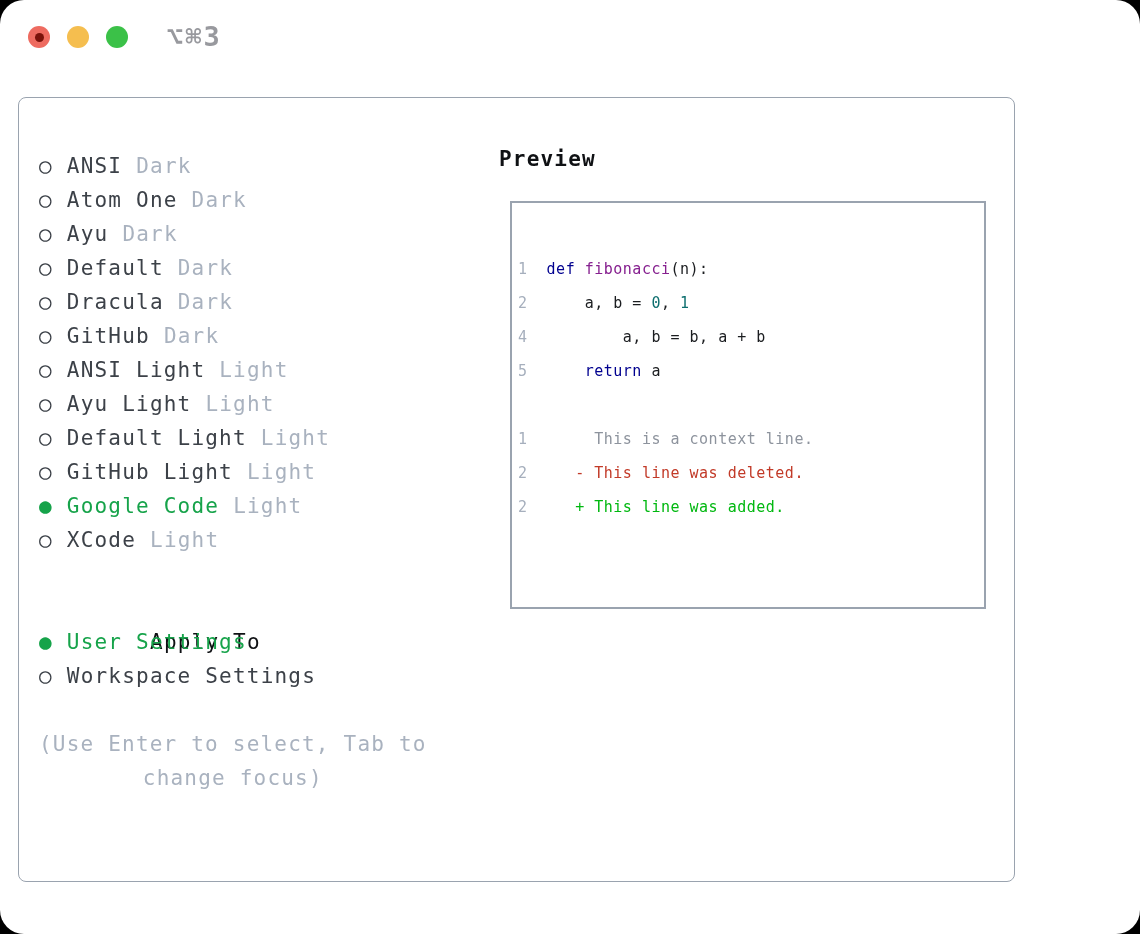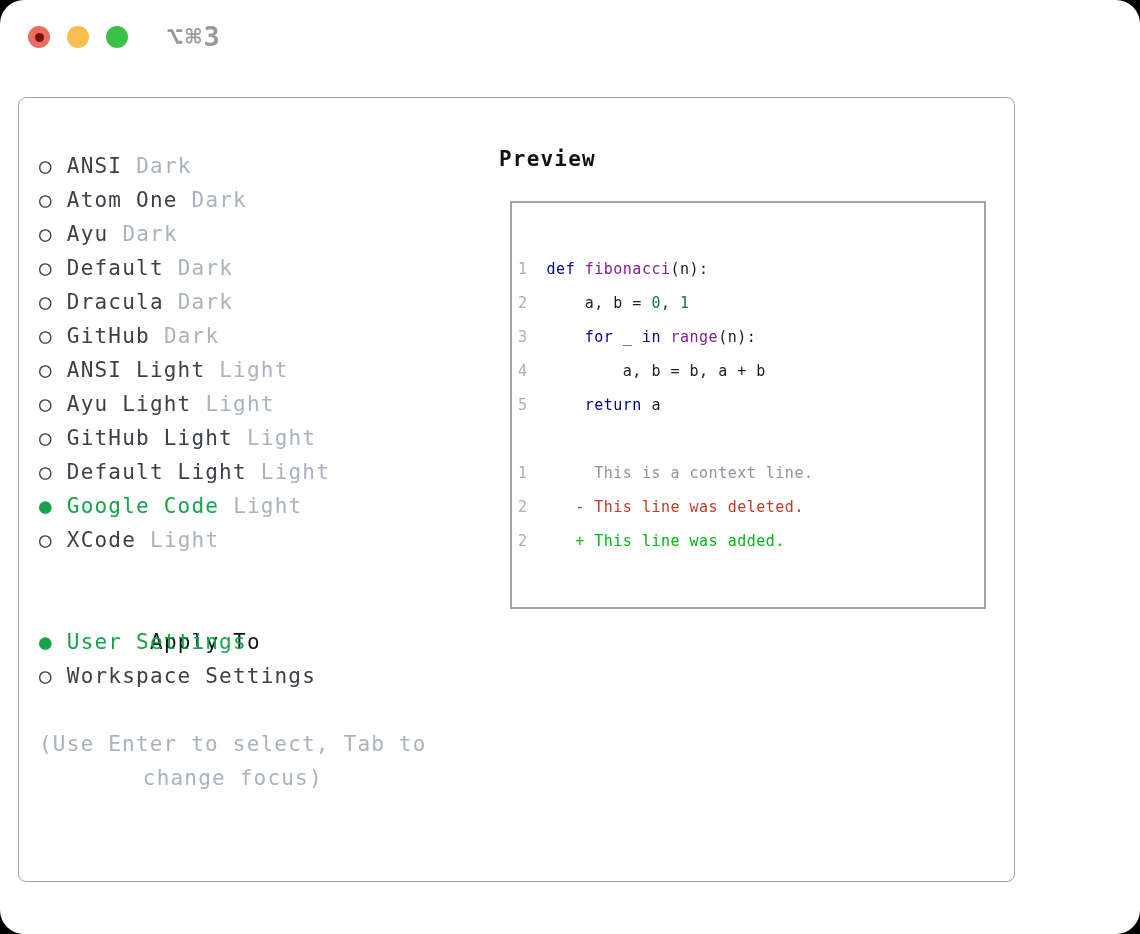--- a/index.html
+++ b/index.html
@@ -63,22 +63,22 @@
   <div class="left">
     <div>
         <div class="row"><span class="marker">○</span><span class="name">ANSI</span><span class="variant">Dark</span></div>
         <div class="row"><span class="marker">○</span><span class="name">Atom One</span><span class="variant">Dark</span></div>
         <div class="row"><span class="marker">○</span><span class="name">Ayu</span><span class="variant">Dark</span></div>
         <div class="row"><span class="marker">○</span><span class="name">Default</span><span class="variant">Dark</span></div>
         <div class="row"><span class="marker">○</span><span class="name">Dracula</span><span class="variant">Dark</span></div>
         <div class="row"><span class="marker">○</span><span class="name">GitHub</span><span class="variant">Dark</span></div>
         <div class="row"><span class="marker">○</span><span class="name">ANSI Light</span><span class="variant">Light</span></div>
         <div class="row"><span class="marker">○</span><span class="name">Ayu Light</span><span class="variant">Light</span></div>
+        <div class="row"><span class="marker">○</span><span class="name">Default Light</span><span class="variant">Light</span></div>
         <div class="row"><span class="marker">○</span><span class="name">GitHub Light</span><span class="variant">Light</span></div>
-        <div class="row"><span class="marker">○</span><span class="name">Default Light</span><span class="variant">Light</span></div>
         <div class="row"><span class="marker sel">●</span><span class="name sel">Google Code</span><span class="variant">Light</span></div>
         <div class="row"><span class="marker">○</span><span class="name">XCode</span><span class="variant">Light</span></div>
       </div>
     <div class="row"></div>
     <div class="row apply-label">
       <span>Apply To</span>
     </div>
     <div>
         <div class="row"><span class="marker sel">●</span><span class="name sel">User Settings</span></div>
         <div class="row"><span class="marker">○</span><span class="name">Workspace Settings</span></div>
@@ -87,21 +87,20 @@
     <div class="row hint">(Use Enter to select, Tab to</div>
     <div class="row hint">change focus)</div>
   </div>
 
   <div class="preview-title row">Preview</div>
   <div class="preview-box">
     <div>
         <div class="cline"><span class="ln"> </span></div>
         <div class="cline"><span class="ln">1</span><span class="c-pl">  </span><span class="c-kw">def</span><span class="c-pl"> </span><span class="c-fn">fibonacci</span><span class="c-pl">(n):</span></div>
         <div class="cline"><span class="ln">2</span><span class="c-pl">      a, b = </span><span class="c-lit">0</span><span class="c-pl">, </span><span class="c-lit">1</span></div>
-        <div class="cline"><span class="ln">3</span><span class="c-pl">      </span><span class="c-kw">for</span><span class="c-pl"> _ </span><span class="c-kw">in</span><span class="c-pl"> </span><span class="c-fn">range</span><span class="c-pl">(n):</span></div>
         <div class="cline"><span class="ln">4</span><span class="c-pl">          a, b = b, a + b</span></div>
         <div class="cline"><span class="ln">5</span><span class="c-pl">      </span><span class="c-kw">return</span><span class="c-pl"> a</span></div>
         <div class="cline"><span class="ln"> </span></div>
         <div class="cline"><span class="ln">1</span><span class="c-ctx">       This is a context line.</span></div>
         <div class="cline"><span class="ln">2</span><span class="c-del">     - This line was deleted.</span></div>
         <div class="cline"><span class="ln">2</span><span class="c-add">     + This line was added.</span></div>
         <div class="cline"><span class="ln"> </span></div>
       </div>
   </div>
 </div>

